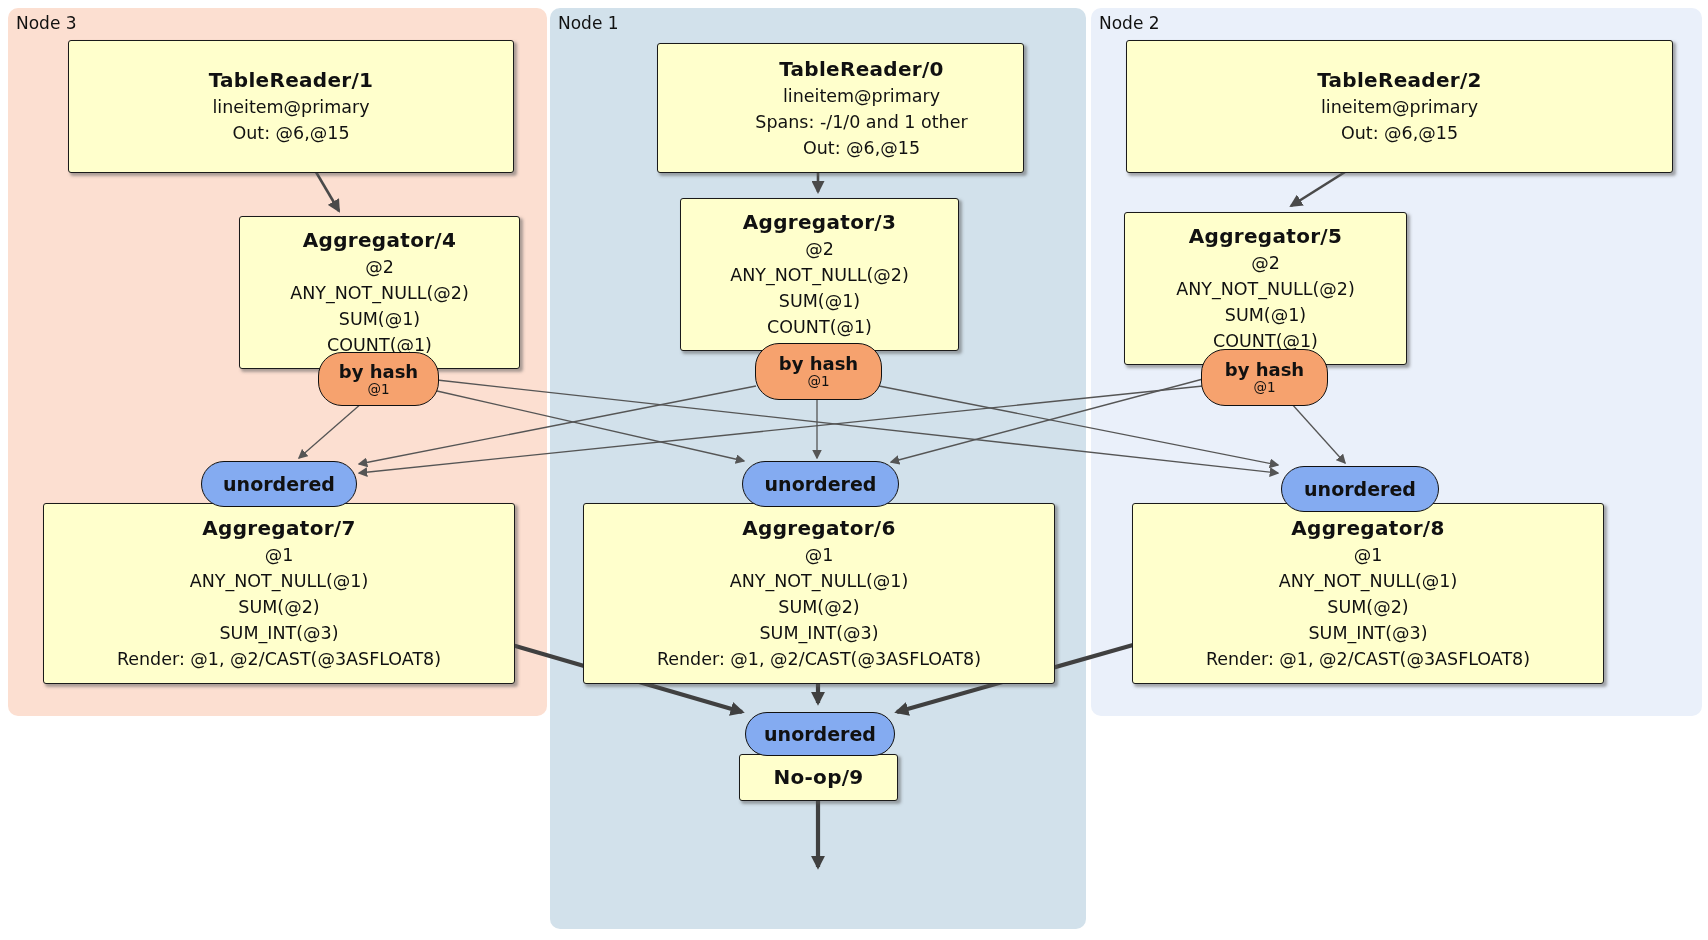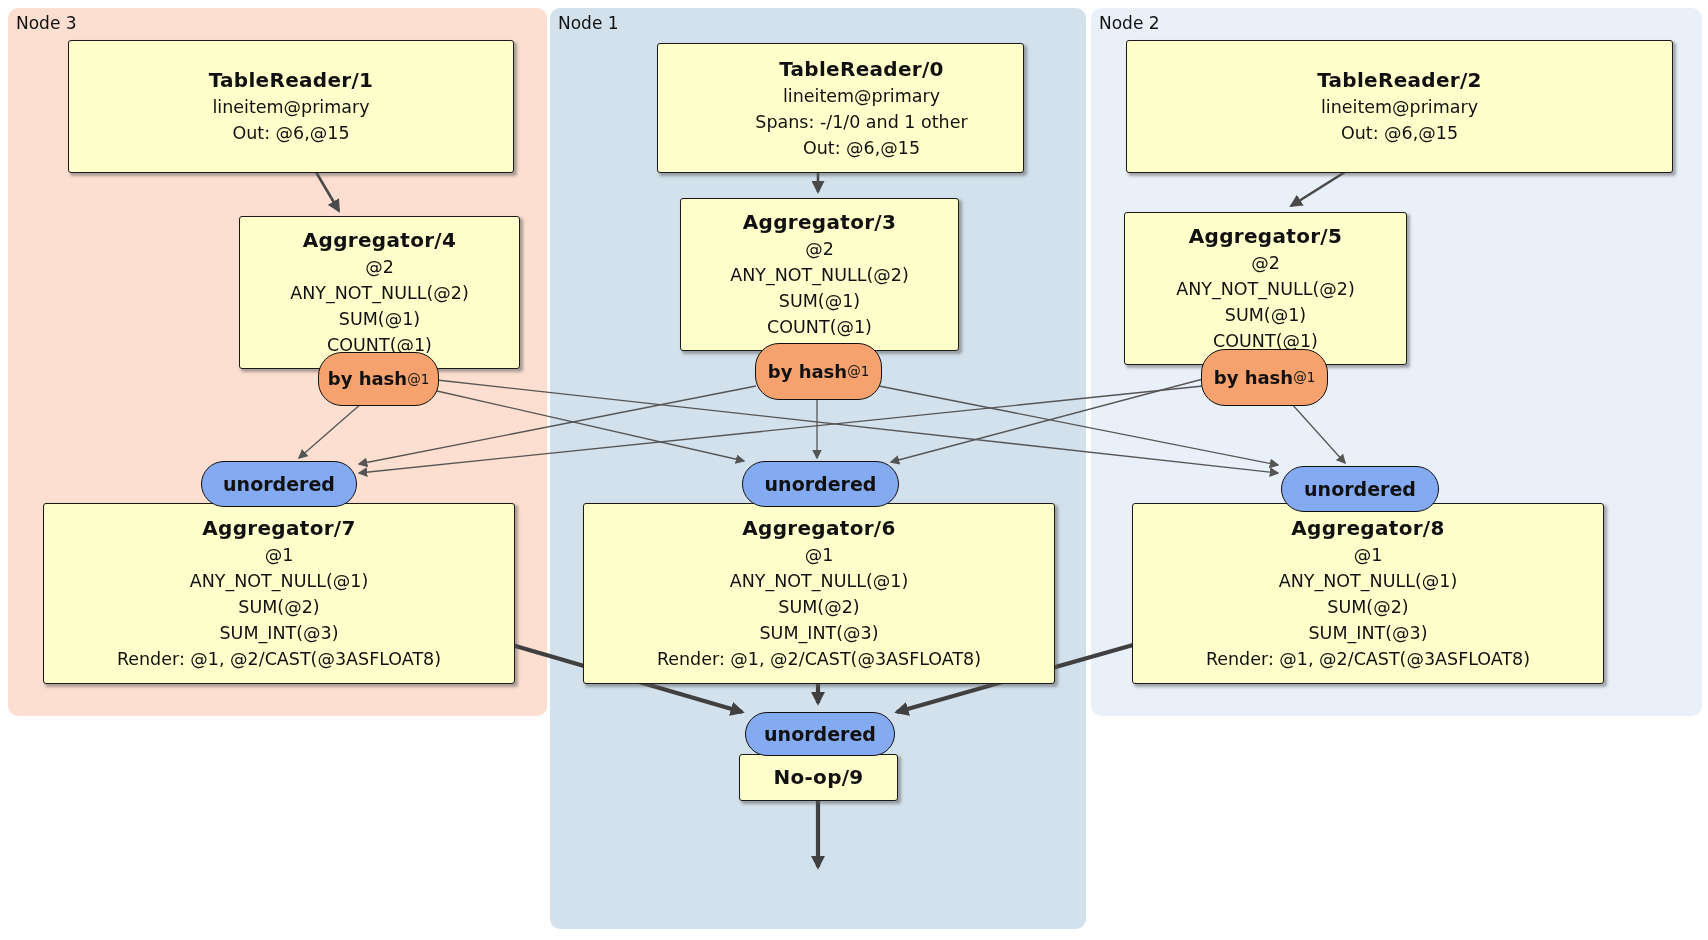--- a/index.html
+++ b/index.html
@@ -38,21 +38,21 @@
   #agg5 { left:1124px; top:212px; width:281px; height:151px; }
   #agg7 { left:43px;   top:503px; width:470px; height:179px; }
   #agg6 { left:583px;  top:503px; width:470px; height:179px; }
   #agg8 { left:1132px; top:503px; width:470px; height:179px; }
   #noop     { left:739px; top:754px; width:157px; height:45px; }
   #response { left:730px; top:876px; width:172px; height:45px; }
 
   .pill {
     position:absolute; z-index:4;
     border:1.8px solid #111; border-radius:24px;
-    display:flex; flex-direction:row; align-items:center; justify-content:center;
+    display:flex; flex-direction:column; align-items:center; justify-content:center;
     text-align:center; white-space:nowrap;
   }
   .pill.hash  { background:var(--c-router_hash_fill,#f6a26e); }
   .pill.unord { background:var(--c-router_unordered_fill,#84abf1); }
   .pill .plabel  { font-weight:bold; font-size:18px; line-height:20px; }
   .pill .pdetail { font-size:13.5px; line-height:15px; }
   .pill.unord .plabel { font-size:19px; }
 
   #bh3 { left:318px;  top:352px; width:119px; height:52px; }
   #bh1 { left:755px;  top:343px; width:125px; height:55px; }

